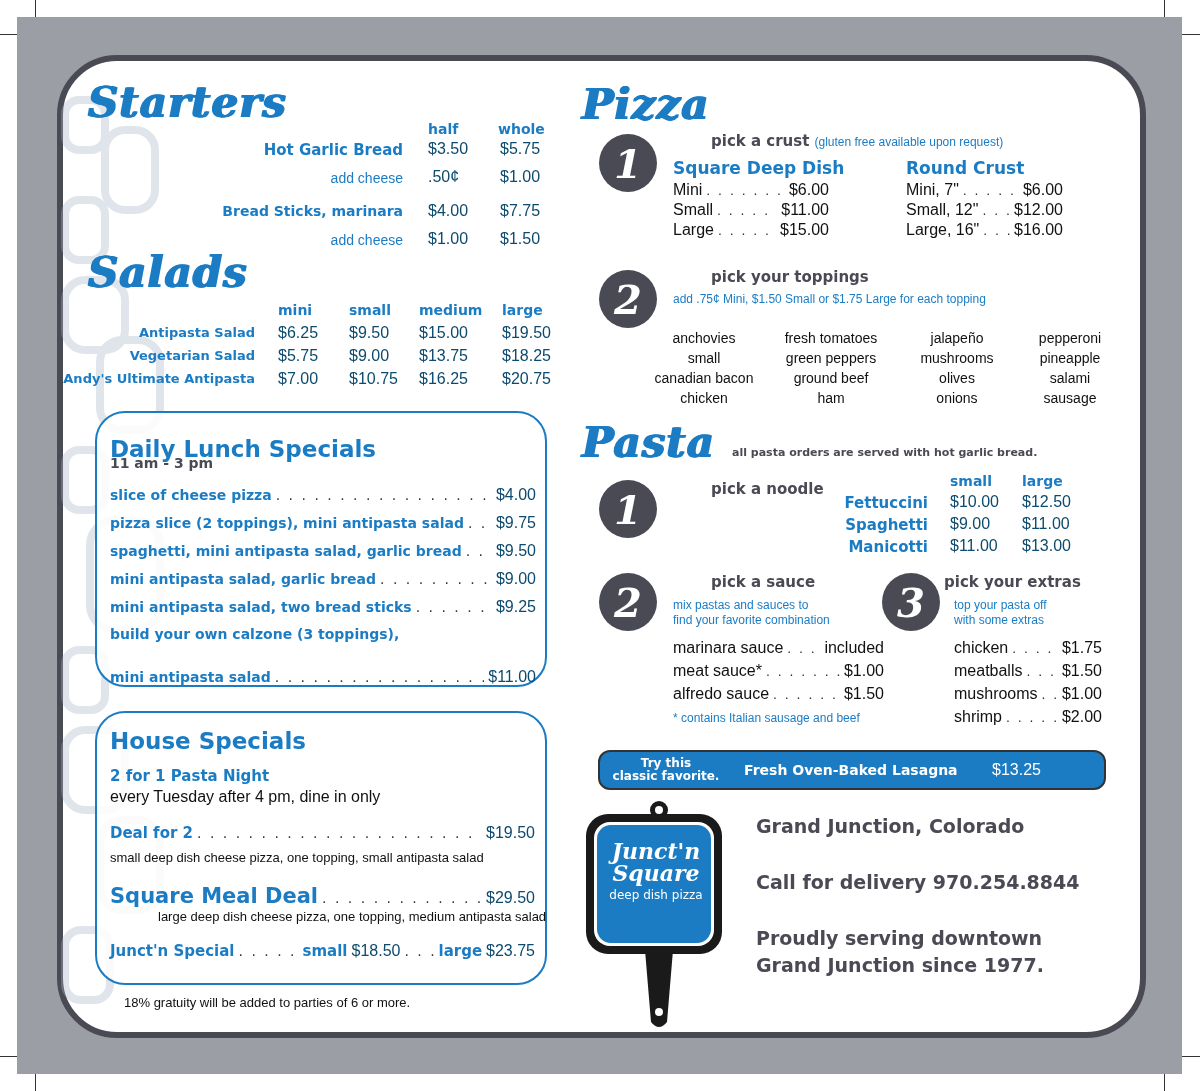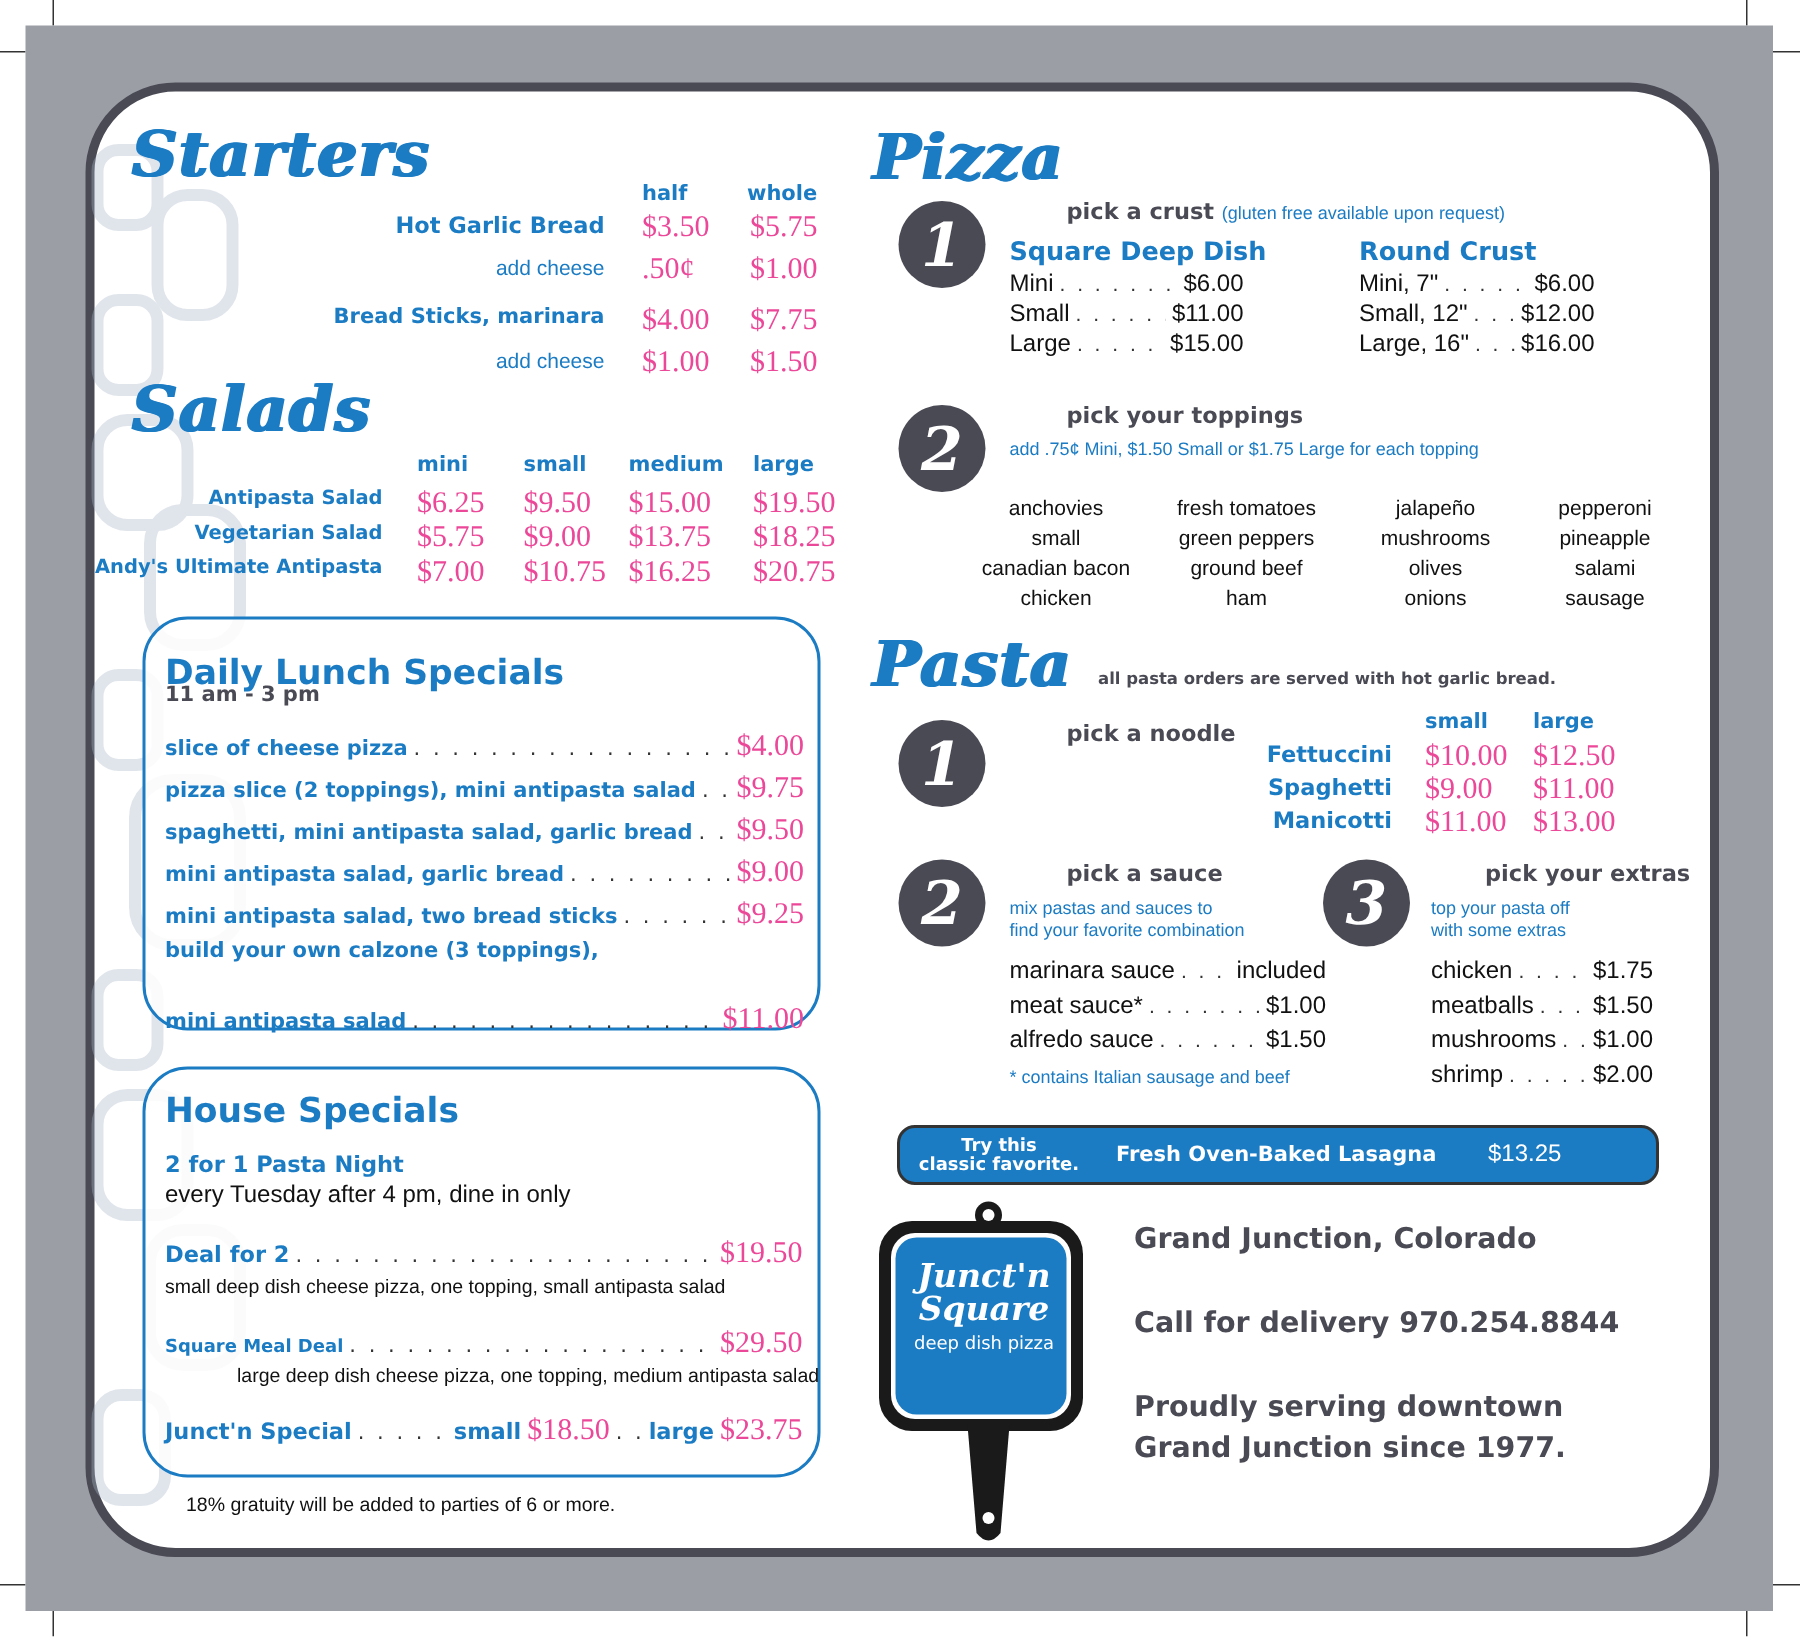--- a/index.html
+++ b/index.html
@@ -11,21 +11,21 @@
   .panel { position: absolute; left: 57px; top: 55px; width: 1089px; height: 983px; background: #fff;
            border: 6px solid #4a4a55; border-radius: 60px; overflow: hidden; }
   .pattern { position: absolute; left: 60px; top: 90px; width: 110px; height: 930px; opacity: .35; }
 
   .abs { position: absolute; }
   .blue { color: #1b7cc4; }
   .dark { color: #4a4a55; }
   .h-script { font-family: "DejaVu Serif", serif; font-style: italic; font-weight: bold; color: #1b7cc4;
               letter-spacing: 1px; text-shadow: 1px 0 0 #1b7cc4, -1px 0 0 #1b7cc4; }
   .item-b { font-family: "DejaVu Sans", sans-serif; font-weight: bold; color: #1b7cc4; }
-  .price { font-family: Liberation Serif, serif; font-size: 20px; color: #ec4899; }
+  .price { font-family: Liberation Sans, sans-serif; font-size: 16px; color: #0c4a6e; }
   .colhead { font-weight: bold; color: #1b7cc4; font-size: 14px; font-family: "DejaVu Sans", sans-serif; }
   .right { text-align: right; }
 
   .box { position: absolute; border: 2.5px solid #1b7cc4; border-radius: 30px; background: rgba(255,255,255,.85); }
   .row { position: absolute; display: flex; align-items: baseline; white-space: nowrap; }
   .dots { flex: 1; overflow: hidden; white-space: nowrap; color: #333; letter-spacing: 2px; font-size: 14px; margin: 0 4px; }
   .dots::after { content: " . . . . . . . . . . . . . . . . . . . . . . . . . . . . . . . . . . . . . . . . . . . . . . . . . . . . . . . . . . . . . . . . . . . . . "; }
 
   .step { position: absolute; width: 58px; height: 58px; border-radius: 50%; background: #4a4a55; color: #fff;
           font-family: "DejaVu Serif", serif; font-weight: bold; font-style: italic; font-size: 40px;
@@ -158,21 +158,21 @@
 <div class="abs plain" style="left:110px;top:788px;font-size:16px;">every Tuesday after 4 pm, dine in only</div>
 
 <div class="row" style="left:110px;top:824px;width:425px;">
   <span class="item-b" style="font-size:15px;">Deal for 2</span>
   <span class="dots"></span>
   <span class="price">$19.50</span>
 </div>
 <div class="abs plain" style="left:110px;top:850px;font-size:13px;">small deep dish cheese pizza, one topping, small antipasta salad</div>
 
 <div class="row" style="left:110px;top:884px;width:425px;">
-  <span class="item-b" style="font-size:12px;text-align:center;">Square Meal Deal</span>
+  <span class="item-b" style="font-size:21px;text-align:center;">Square Meal Deal</span>
   <span class="dots"></span>
   <span class="price">$29.50</span>
 </div>
 <div class="abs plain" style="left:110px;top:909px;font-size:13px;padding-left:48px;">large deep dish cheese pizza, one topping, medium antipasta salad</div>
 
 <div class="row" style="left:110px;top:942px;width:425px;">
   <span class="item-b" style="font-size:15px;">Junct'n Special</span>
   <span class="dots" style="flex:0 0 60px;"></span>
   <span class="item-b" style="font-size:15px;margin-right:4px;">small</span>
   <span class="price">$18.50</span>
@@ -289,21 +289,21 @@
     <span>$1.00</span>
 </div>
 <div class="row plain" style="left:673px;top:685px;width:211px;font-size:16px;">
   <span>alfredo sauce</span>
     <span class="dots"></span>
     <span>$1.50</span>
 </div>
 <div class="abs note-blue" style="left:673px;top:711px;">* contains Italian sausage and beef</div>
 
 <div class="step" style="left:882px;top:573px;">3</div>
-<div class="abs step-title" style="left:952px;top:573px;">pick your extras</div>
+<div class="abs step-title" style="left:906px;top:573px;">pick your extras</div>
 <div class="abs note-blue" style="left:954px;top:598px;">top your pasta off</div>
 <div class="abs note-blue" style="left:954px;top:613px;">with some extras</div>
 
 <div class="row plain" style="left:954px;top:639px;width:148px;font-size:16px;">
   <span>chicken</span>
     <span class="dots"></span>
     <span>$1.75</span>
 </div>
 <div class="row plain" style="left:954px;top:662px;width:148px;font-size:16px;">
   <span>meatballs</span>

